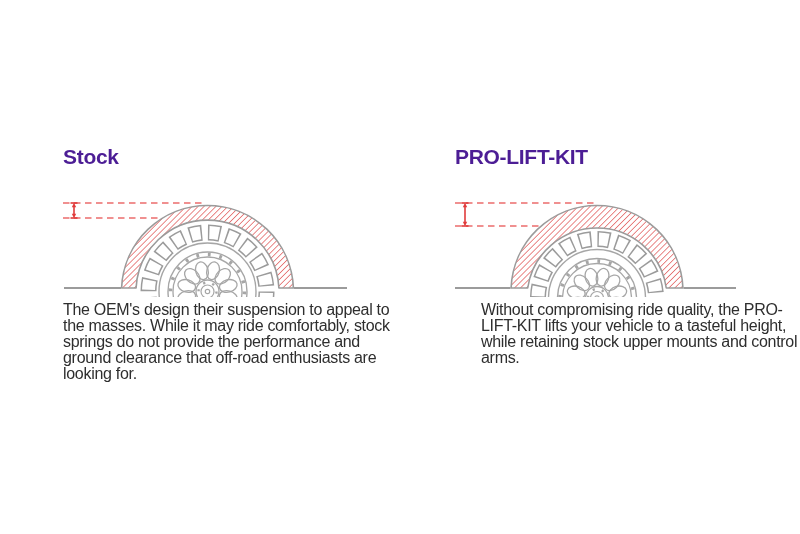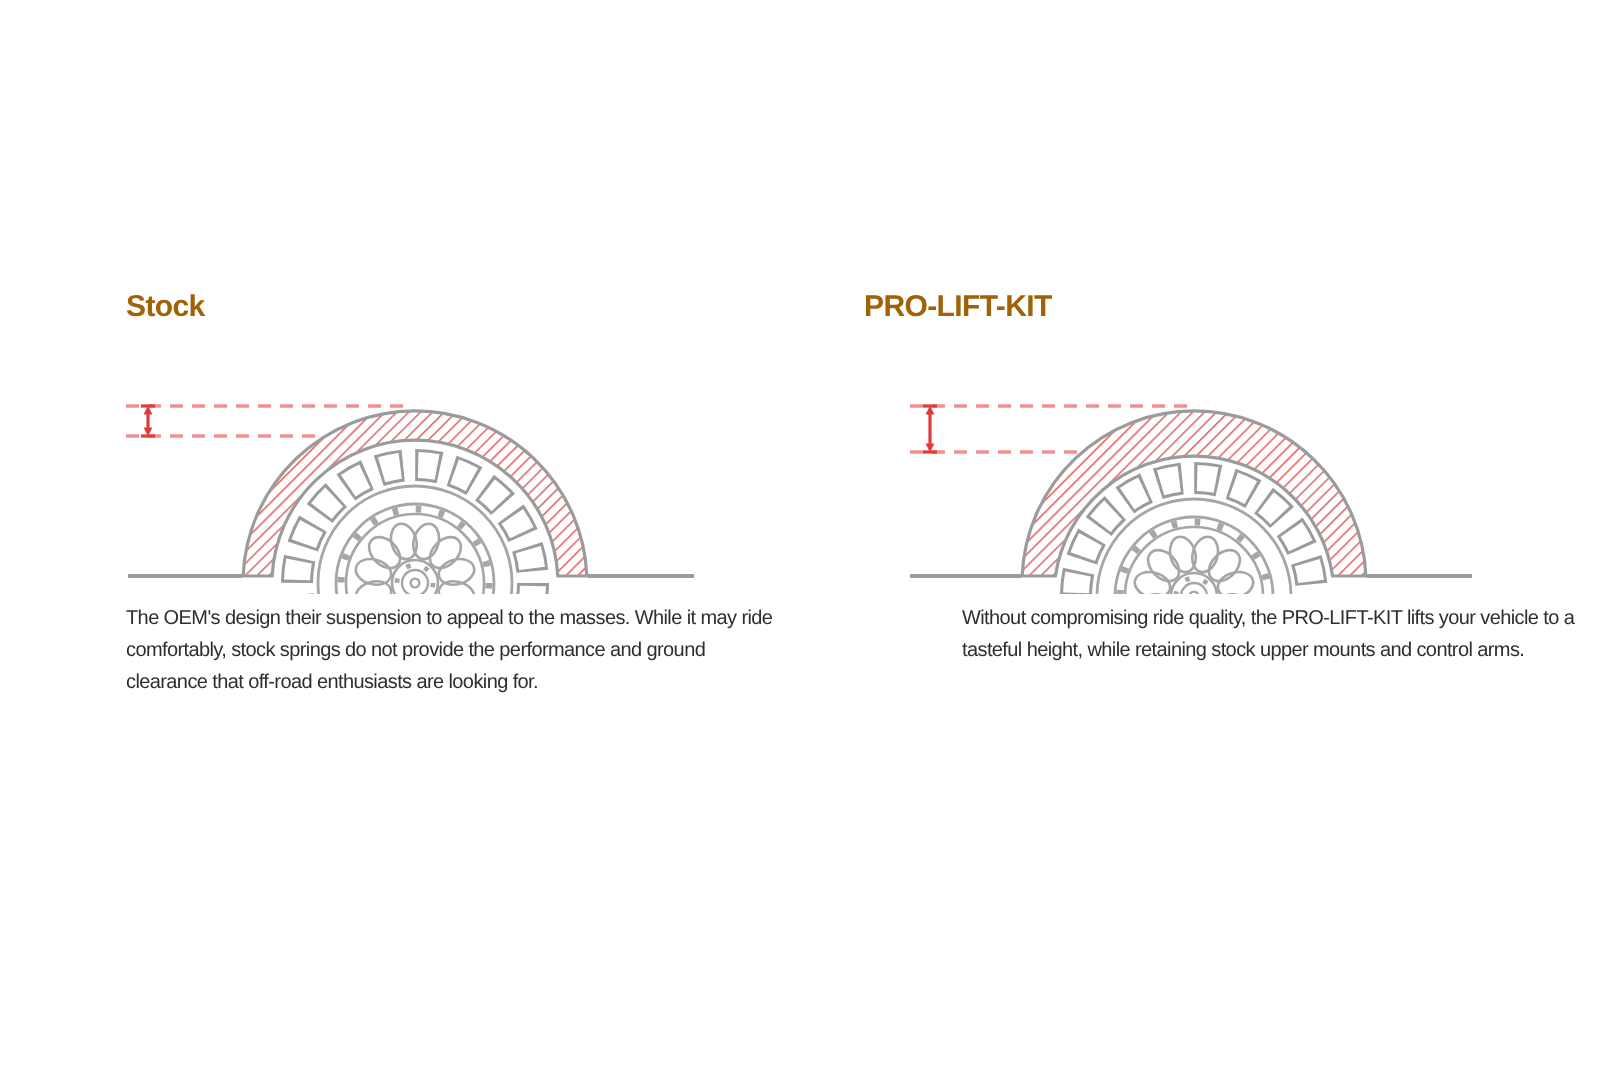--- a/index.html
+++ b/index.html
@@ -2,27 +2,27 @@
 <html><head>
 <meta charset="utf-8">
 <style>
   html,body{margin:0;padding:0;}
   body{
     width:800px;height:534px;background:#ffffff;position:relative;overflow:hidden;
     font-family:"Liberation Sans","DejaVu Sans",sans-serif;
   }
   .col-heading{
     position:absolute;top:146px;margin:0;
-    font-size:15px;font-weight:700;color:#a16207;letter-spacing:-0.3px;line-height:1;
+    font-size:21px;font-weight:700;color:#4c1d95;letter-spacing:-0.3px;line-height:1;
   }
   #stock-heading{left:63px;}
-  #kit-heading{left:432px;}
+  #kit-heading{left:455px;}
   .col-desc{
     position:absolute;top:302px;width:330px;margin:0;
-    font-size:10px;line-height:16px;color:#2e2e2e;letter-spacing:-0.3px;
+    font-size:16px;line-height:16px;color:#2e2e2e;letter-spacing:-0.3px;
   }
   #stock-desc{left:63px;}
   #kit-desc{left:481px;}
   svg.diagram-layer{position:absolute;left:0;top:0;}
   .band{fill:url(#hatch);stroke:#9b9b9b;stroke-width:1.6;stroke-linejoin:round;}
   .groundline{stroke:#9b9b9b;stroke-width:2;}
   .dashline{stroke:#f09090;stroke-width:1.8;stroke-dasharray:6.5 4.5;fill:none;}
   .arrow{stroke:#e03b3b;stroke-width:1.6;fill:none;}
   .arrowhead{fill:#e03b3b;stroke:none;}
   .wheelstroke{stroke:#a6a6a6;fill:none;}

